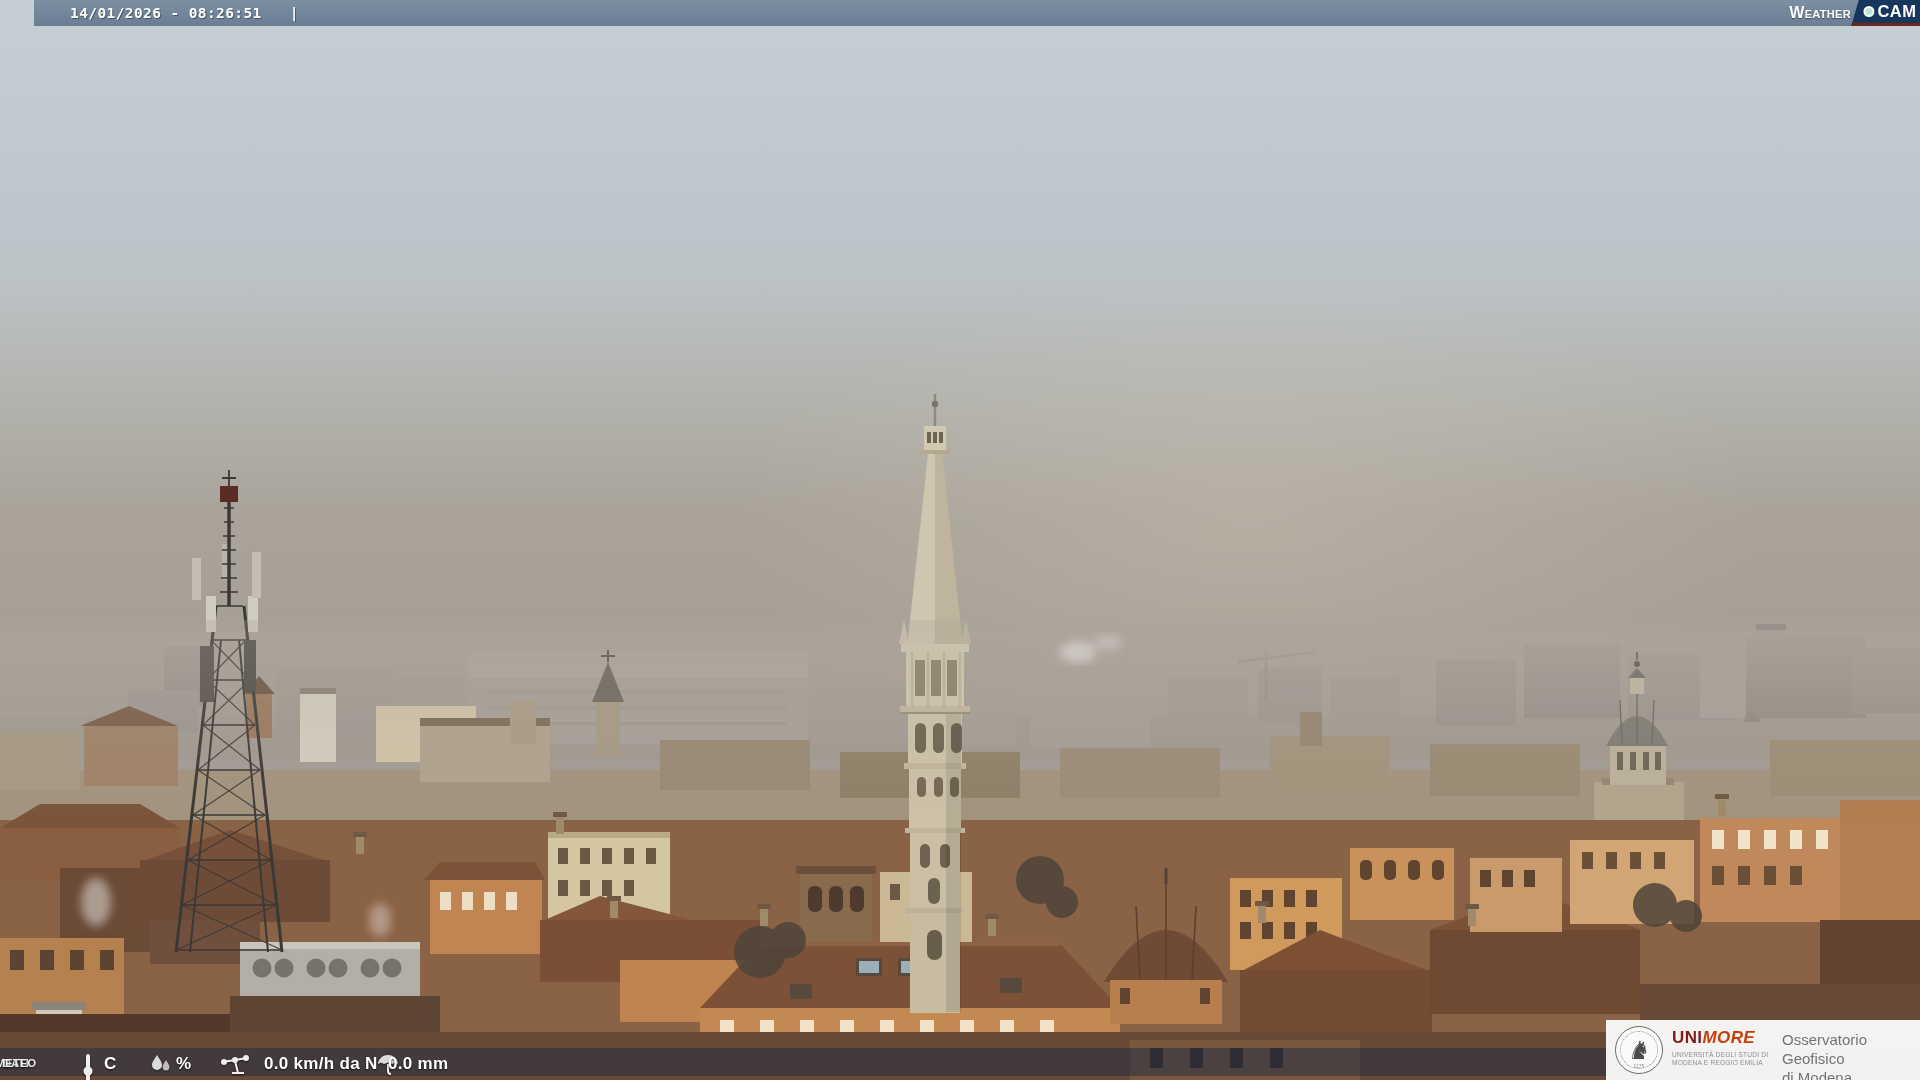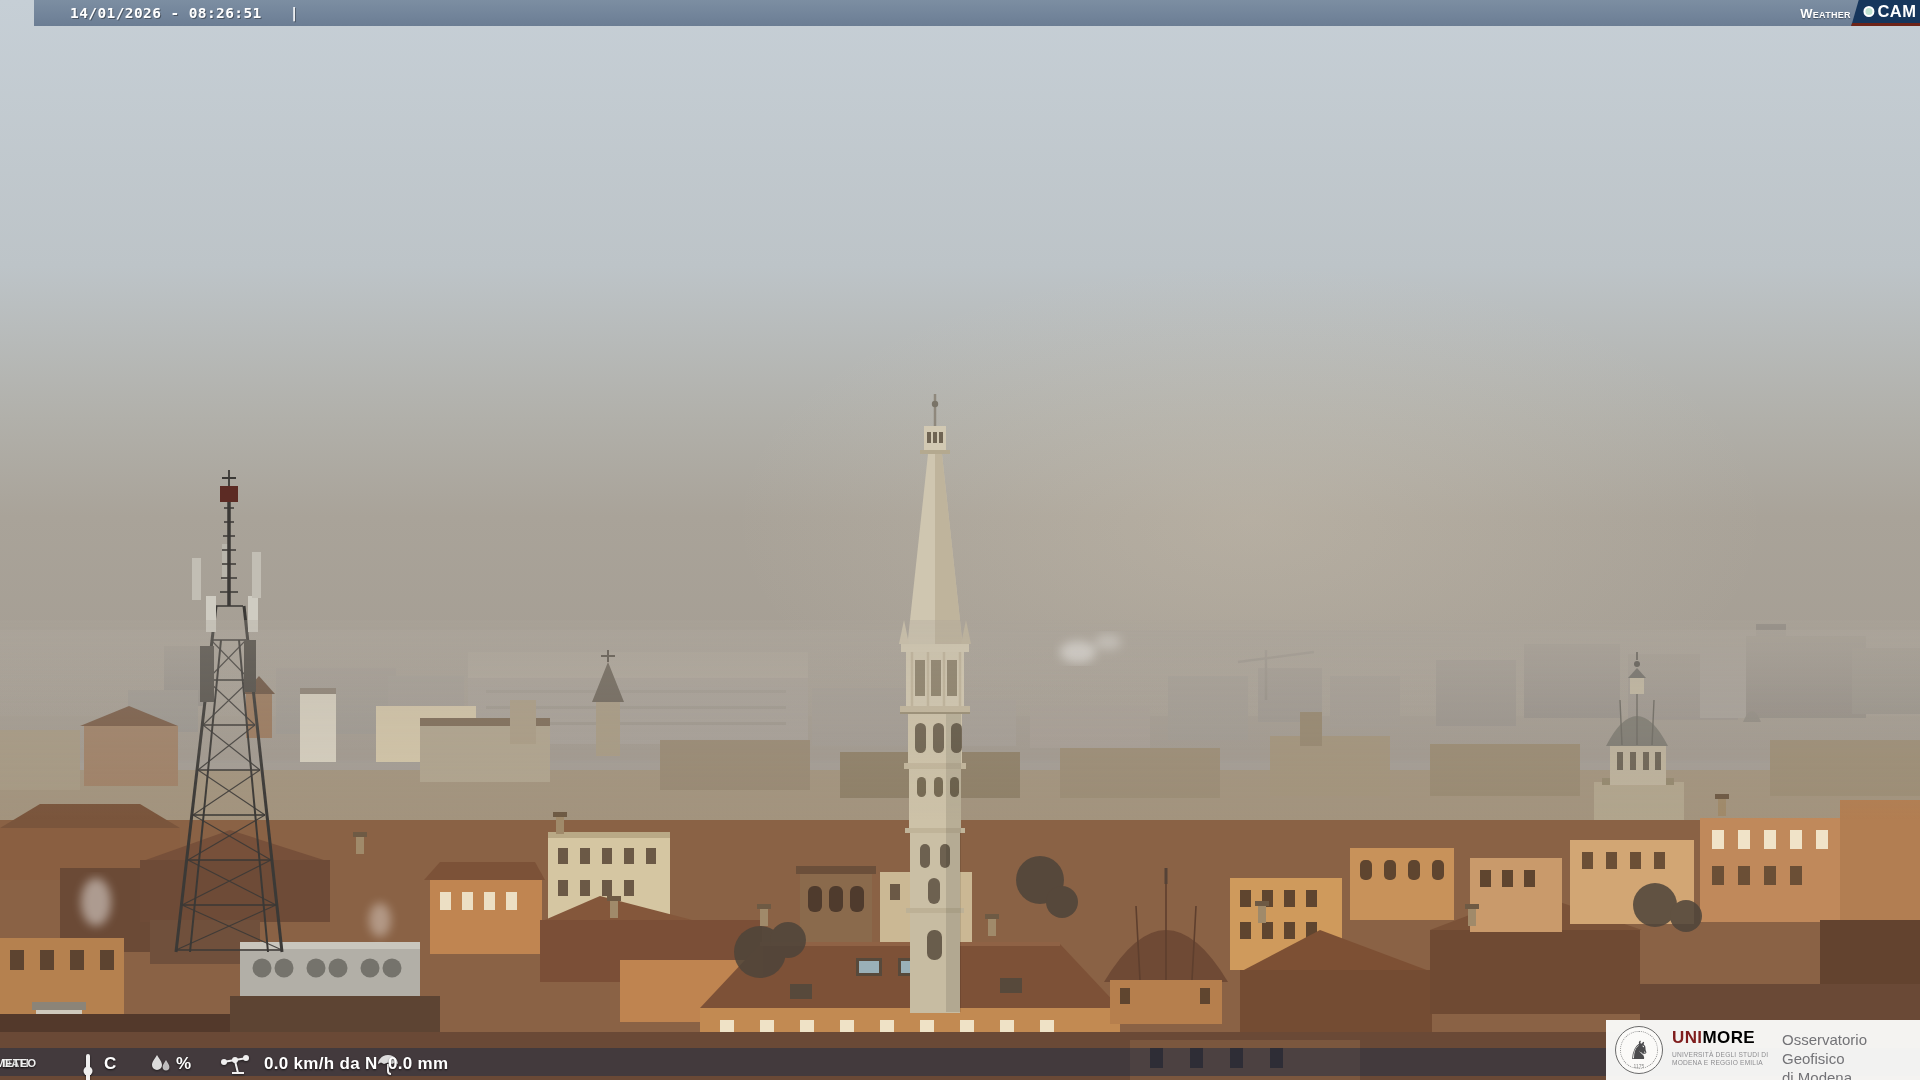--- a/index.html
+++ b/index.html
@@ -13,21 +13,21 @@
           display:flex;align-items:center;color:#fff;
           font-family:"DejaVu Sans Mono",monospace;font-weight:bold;font-size:14.5px;
           letter-spacing:.4px;text-shadow:1px 1px 0 rgba(0,0,0,.35);z-index:30;margin-left:34px;}
   .topbar .ts{margin-left:36px;white-space:nowrap;}
   .topbar .sep{margin:0 28px;opacity:.95;}
   .topbar .title{white-space:nowrap;}
 
   
   .wcam{position:absolute;right:0;top:0;height:26px;display:flex;align-items:center;z-index:31;}
   .wcam .w-word{color:#fff;font-family:"Liberation Sans",sans-serif;font-variant:small-caps;
-                font-weight:bold;font-size:13px;letter-spacing:.3px;margin-right:4px;
+                font-weight:bold;font-size:16px;letter-spacing:.3px;margin-right:4px;
                 text-shadow:0 1px 1px rgba(0,0,0,.4);}
   .wcam .cam-plate{height:26px;display:flex;align-items:center;background:#16365c;
                    transform:skewX(-16deg);padding:0 10px 0 8px;margin-right:-6px;
                    border-bottom:3px solid #6e2418;box-sizing:border-box;}
   .wcam .cam-inner{transform:skewX(16deg);display:flex;align-items:center;gap:3px;}
   .wcam .dot{width:11px;height:11px;border-radius:50%;background:#bfe3d2;
              border:2px solid #fff;box-sizing:border-box;}
   .wcam .cam-word{color:#fff;font-weight:bold;font-size:16.5px;letter-spacing:.5px;}
 
   
@@ -50,21 +50,21 @@
         border:1.5px solid #6b6b6b;box-sizing:border-box;background:#fbfaf8;
         display:flex;align-items:center;justify-content:center;}
   .seal::before{content:"";position:absolute;inset:4px;border-radius:50%;
         border:1px dotted #8e8e8e;}
   .seal .knight{font-family:"DejaVu Sans",sans-serif;font-size:25px;color:#4c4c4e;
         transform:scaleX(-1);line-height:1;}
   .seal .yr{position:absolute;bottom:4px;left:0;right:0;text-align:center;
         font-size:5px;color:#8a8a8a;}
   .brand{position:absolute;left:66px;top:9px;font-weight:bold;font-size:17px;
          letter-spacing:.4px;line-height:17px;}
-  .brand .uni{color:#7f1d1d;} .brand .more{color:#000000;}
+  .brand .uni{color:#7f1d1d;} .brand .more{color:#c2410c;font-style:italic;}
   .uni-sub{position:absolute;left:66px;top:31px;font-size:6.6px;line-height:8px;
            color:#8d8d90;letter-spacing:.2px;}
   .obs{position:absolute;left:176px;top:10px;font-size:15px;line-height:19px;
        color:#737377;}
 
   .icon-svg{display:block;}
 </style>
 </head>
 <body>
 

